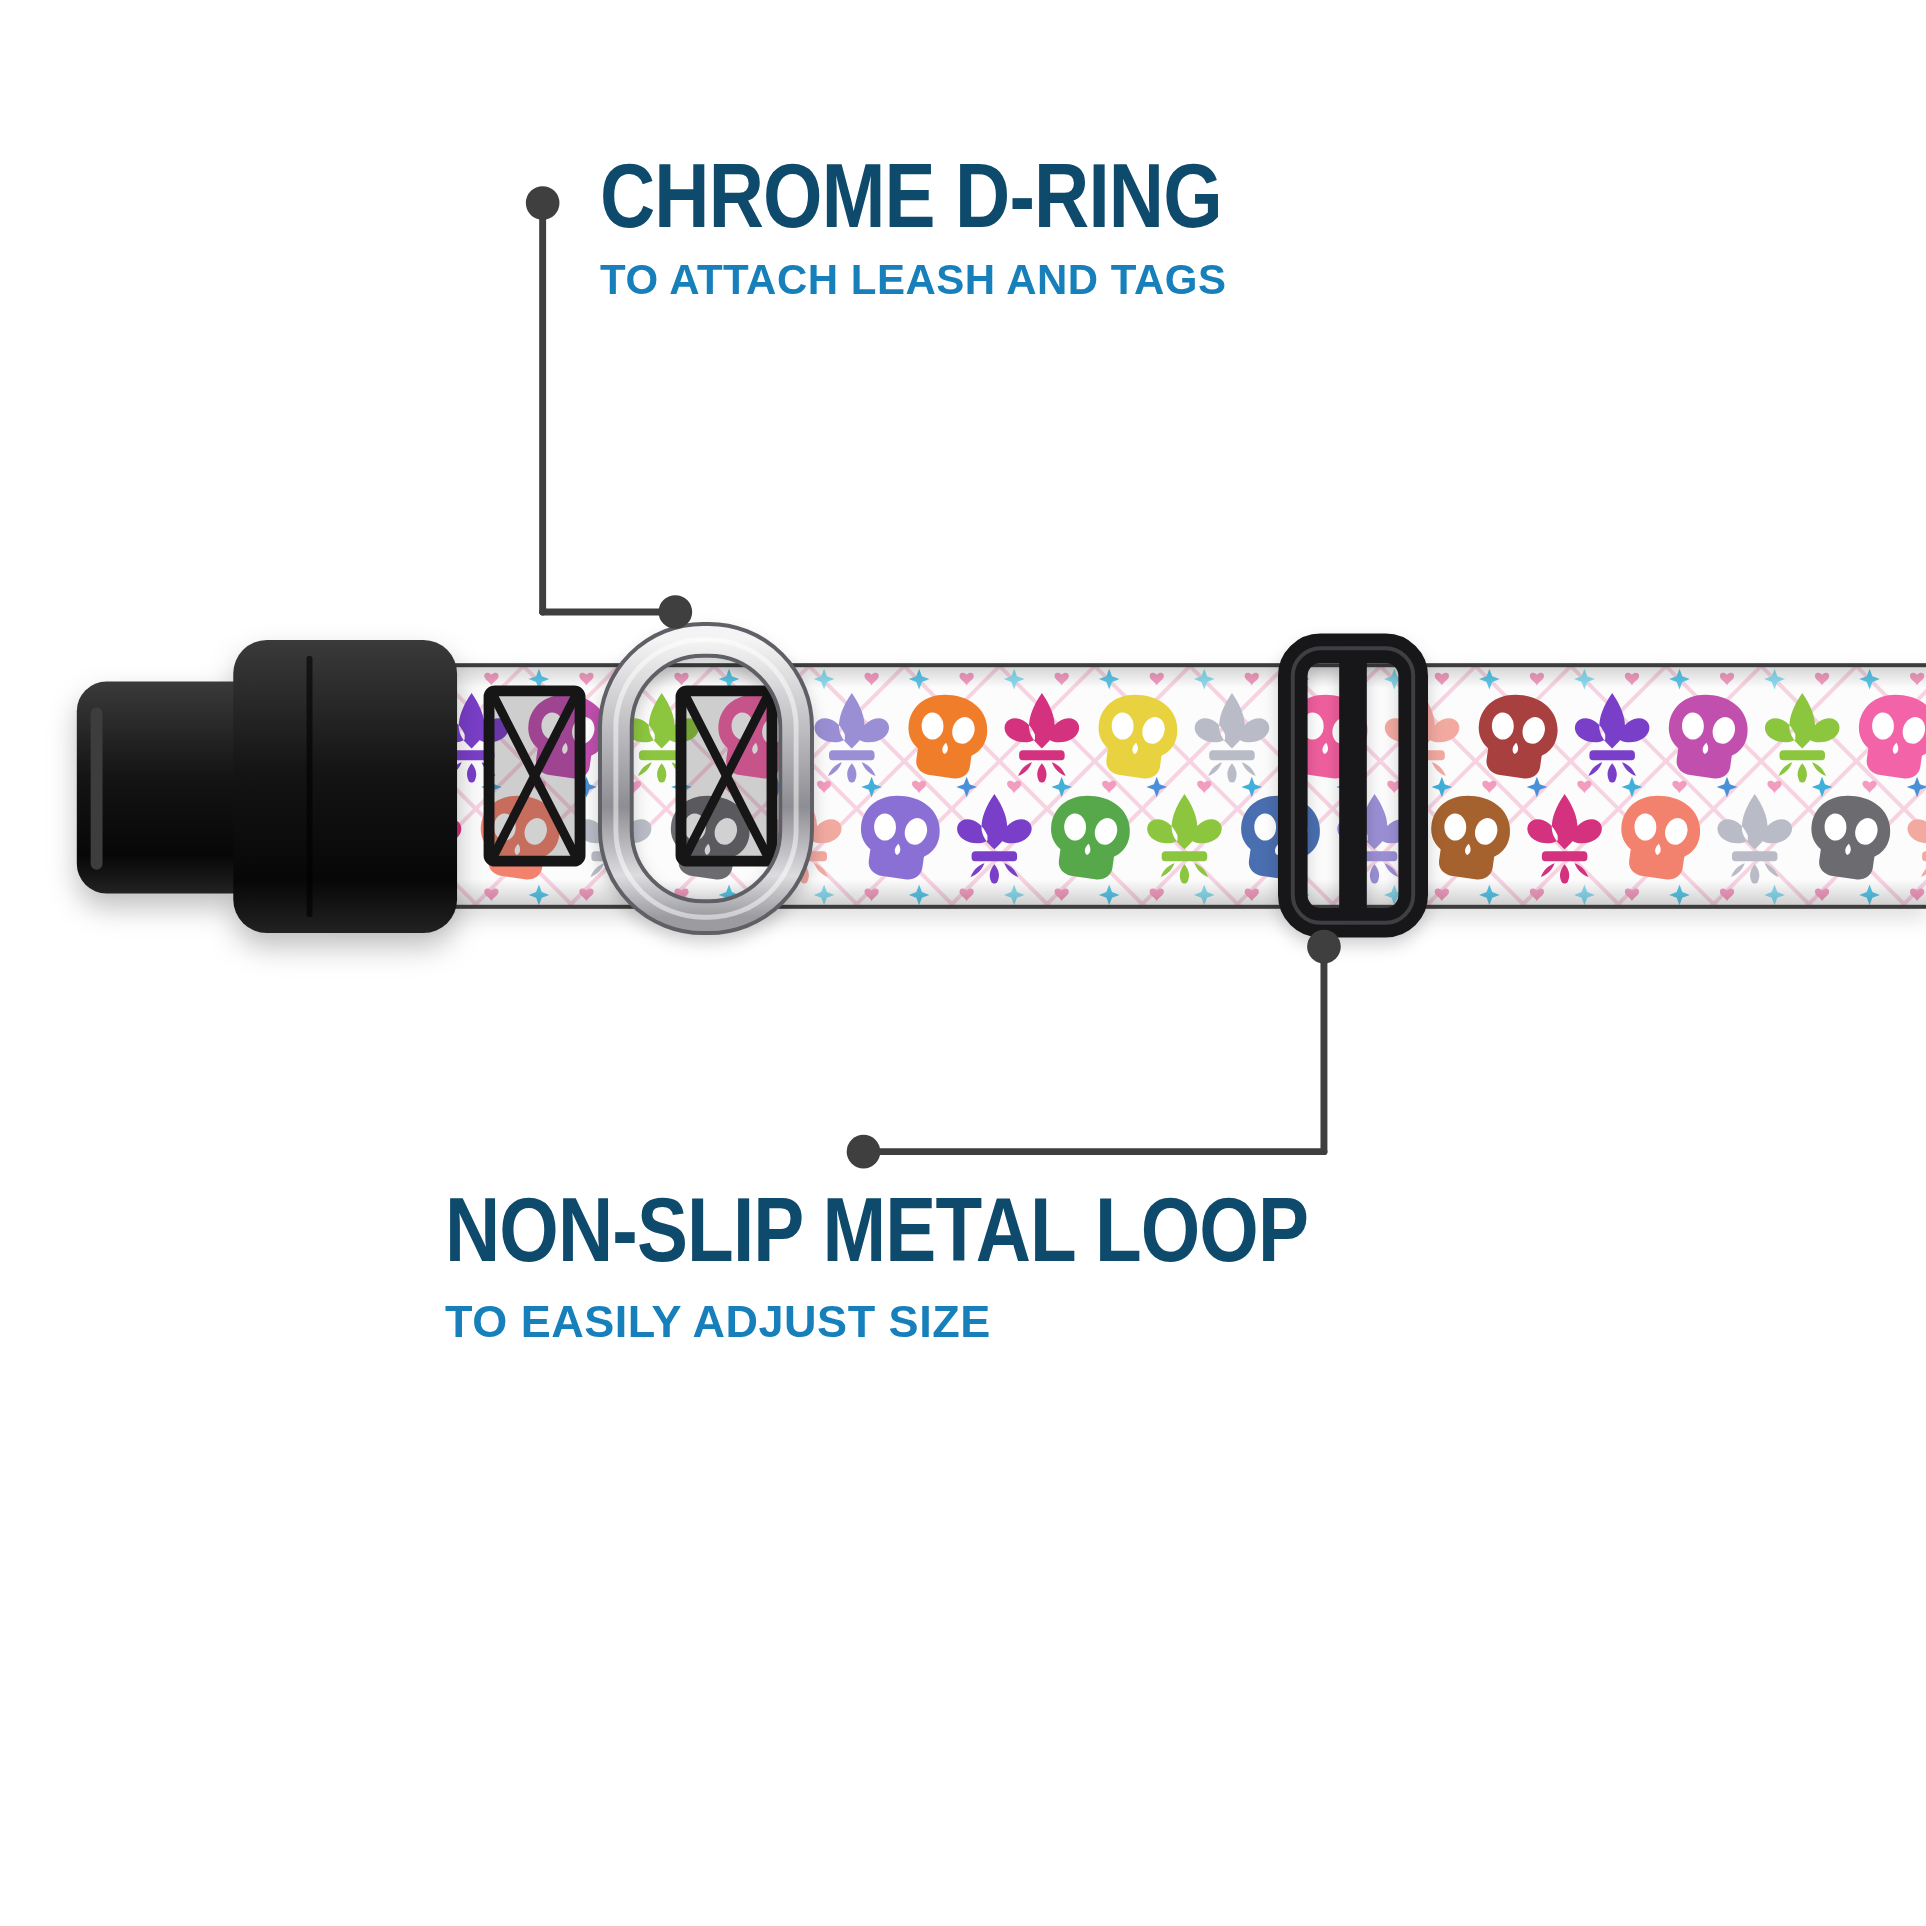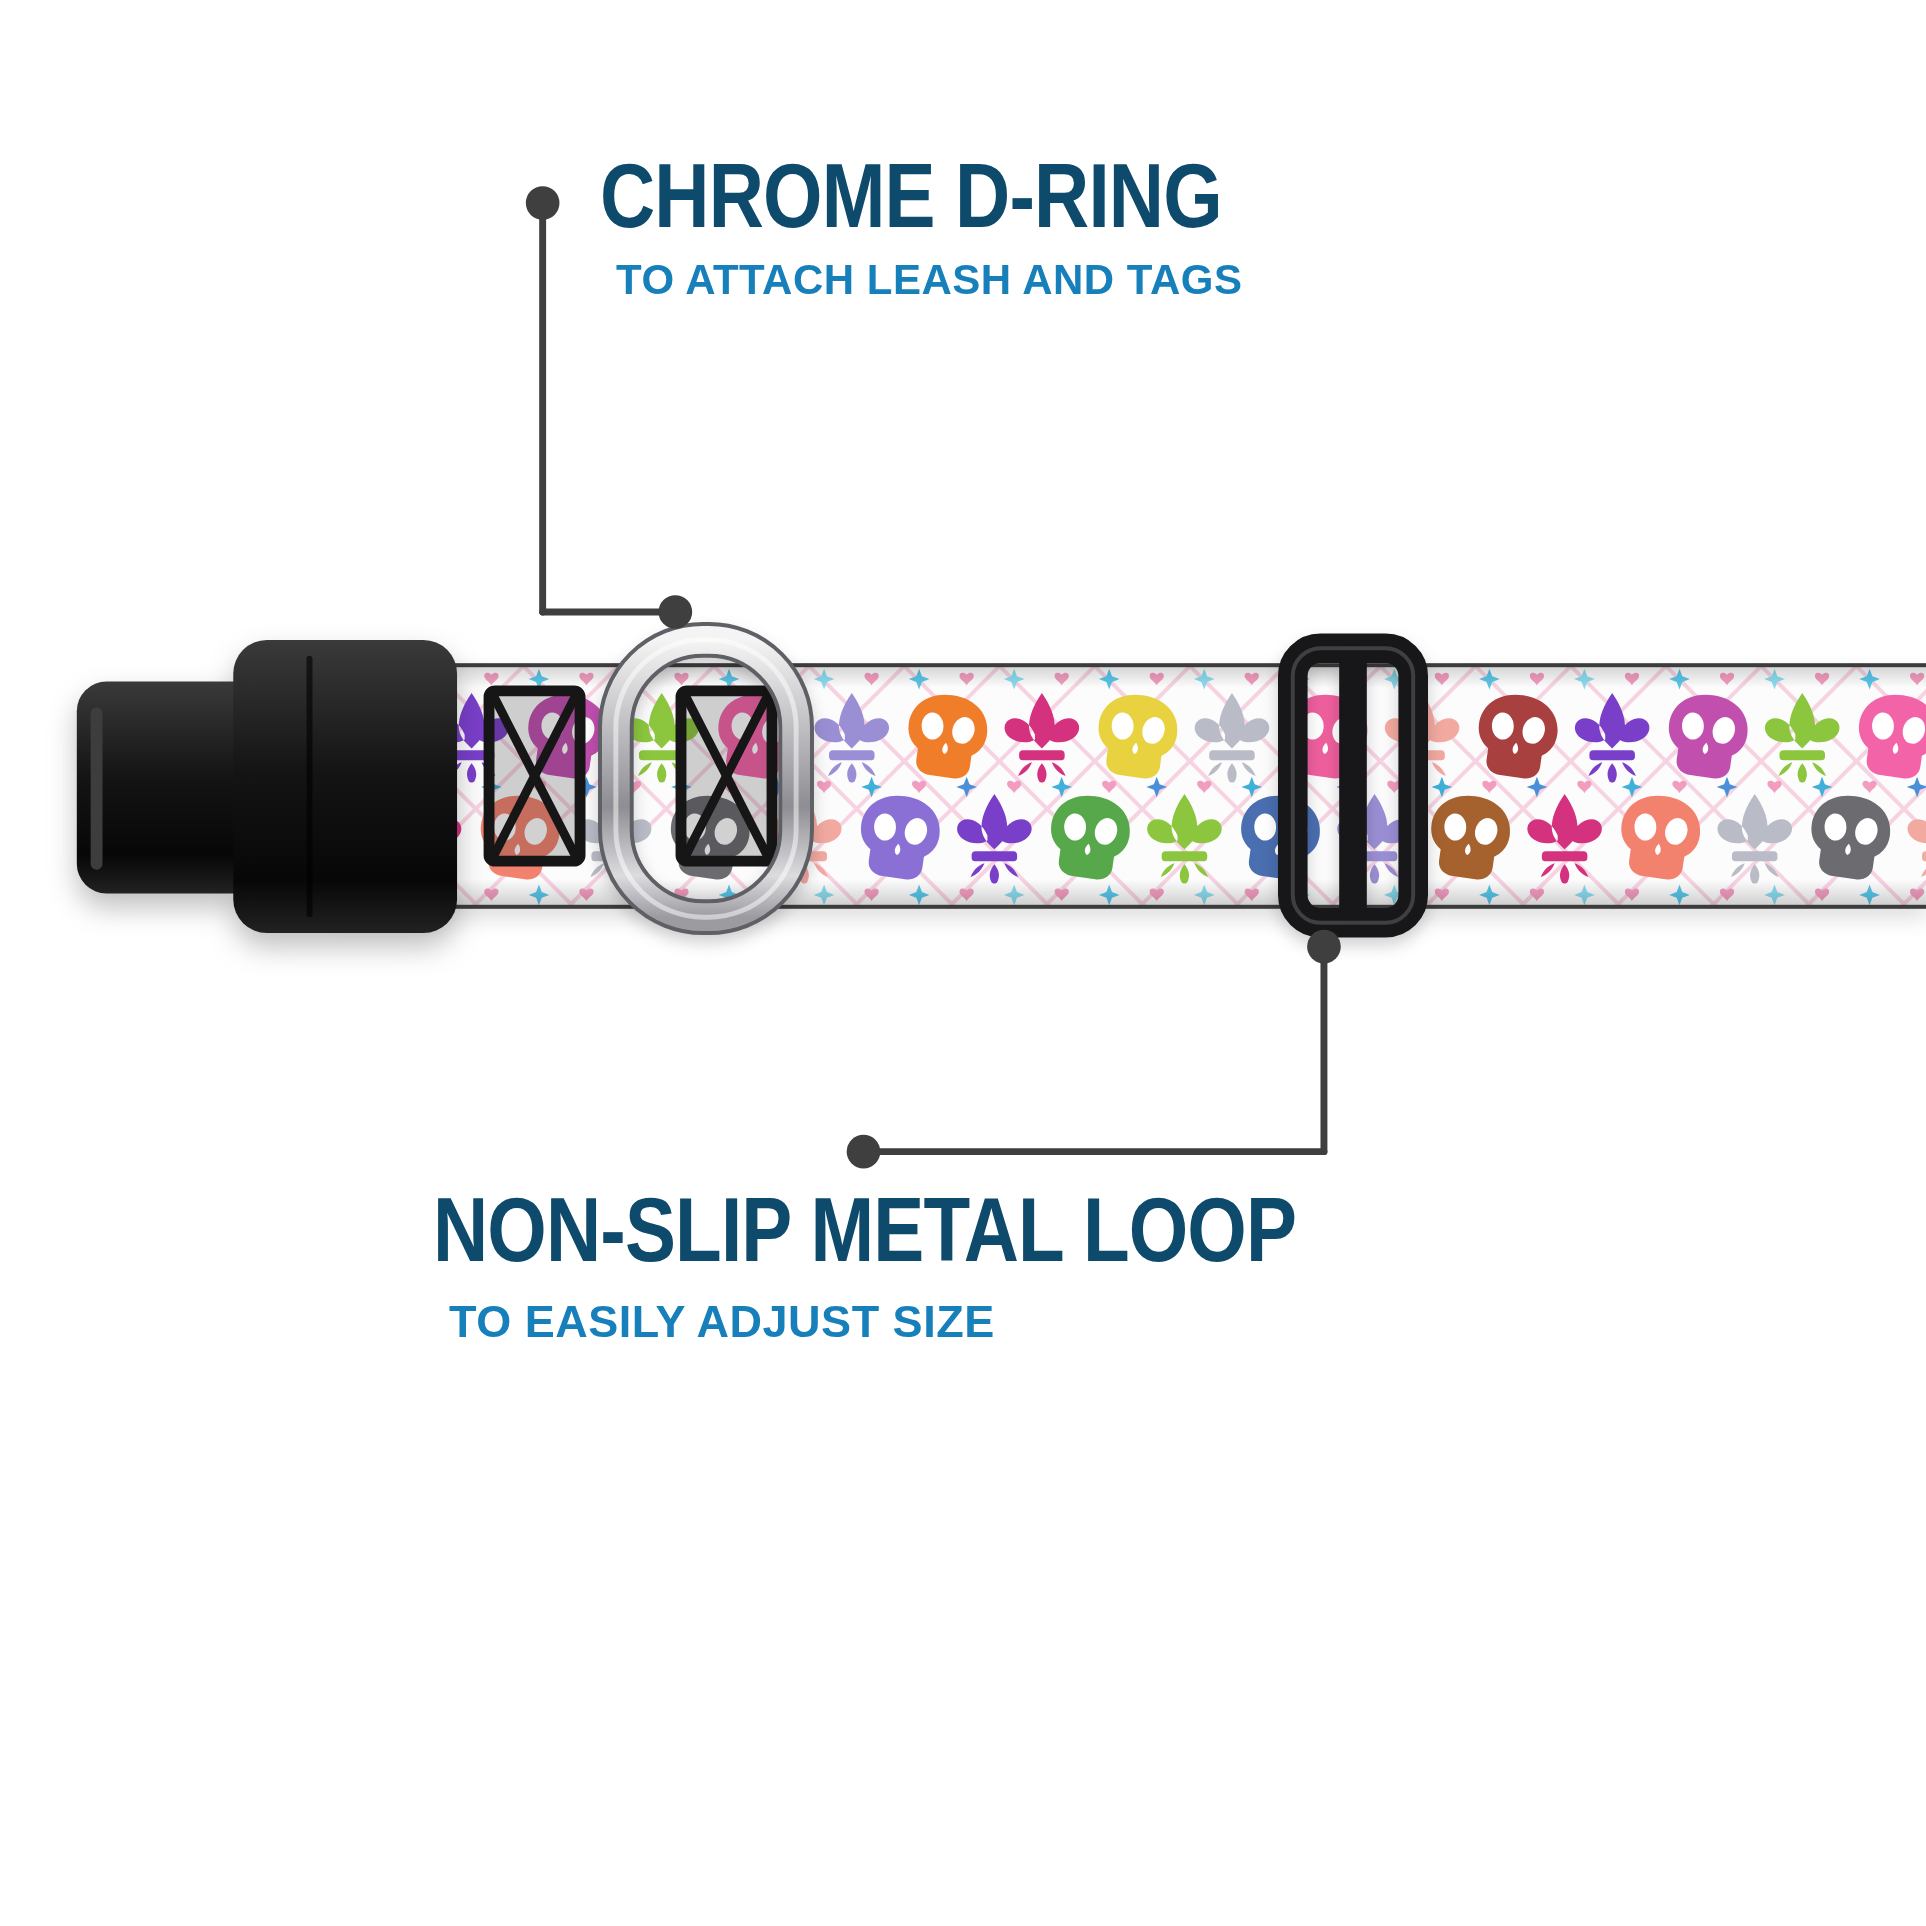--- a/index.html
+++ b/index.html
@@ -9,25 +9,25 @@
   
   .callout{position:absolute;z-index:6;}
   .callout .title{
     display:inline-block;
     font-weight:bold;font-size:91px;line-height:1.0;
     color:#0e4a6b;letter-spacing:-1px;white-space:nowrap;
     transform:scaleX(.84);transform-origin:left top;margin:0;
   }
   .callout .sub{
     display:block;font-weight:bold;font-size:42px;line-height:1.0;
-    color:#1780bb;letter-spacing:0.5px;white-space:nowrap;margin:16px;
+    color:#1780bb;letter-spacing:0.5px;white-space:nowrap;margin:0;
   }
   .callout-top{left:600px;top:150px;}
   .callout-top .sub{margin-top:18px;}
-  .callout-bottom{left:433px;top:1184px;}
+  .callout-bottom{left:445px;top:1184px;}
   .callout-bottom .sub{margin-top:24px;font-size:45px;}
 
   
   .layer{position:absolute;}
   #webbing-svg{left:333px;top:663px;z-index:1;filter:drop-shadow(0 10px 10px rgba(0,0,0,.12));}
   #stitch-svg{left:475px;top:683px;z-index:2;}
   #dring-svg{left:590px;top:622px;z-index:3;filter:drop-shadow(0 8px 8px rgba(0,0,0,.18));}
   #slider-svg{left:1277px;top:632px;z-index:3;filter:drop-shadow(0 8px 8px rgba(0,0,0,.18));}
   #buckle-svg{left:57px;top:622px;z-index:4;filter:drop-shadow(0 14px 14px rgba(0,0,0,.25));}
   #connector-svg{left:0;top:0;z-index:5;pointer-events:none;}

